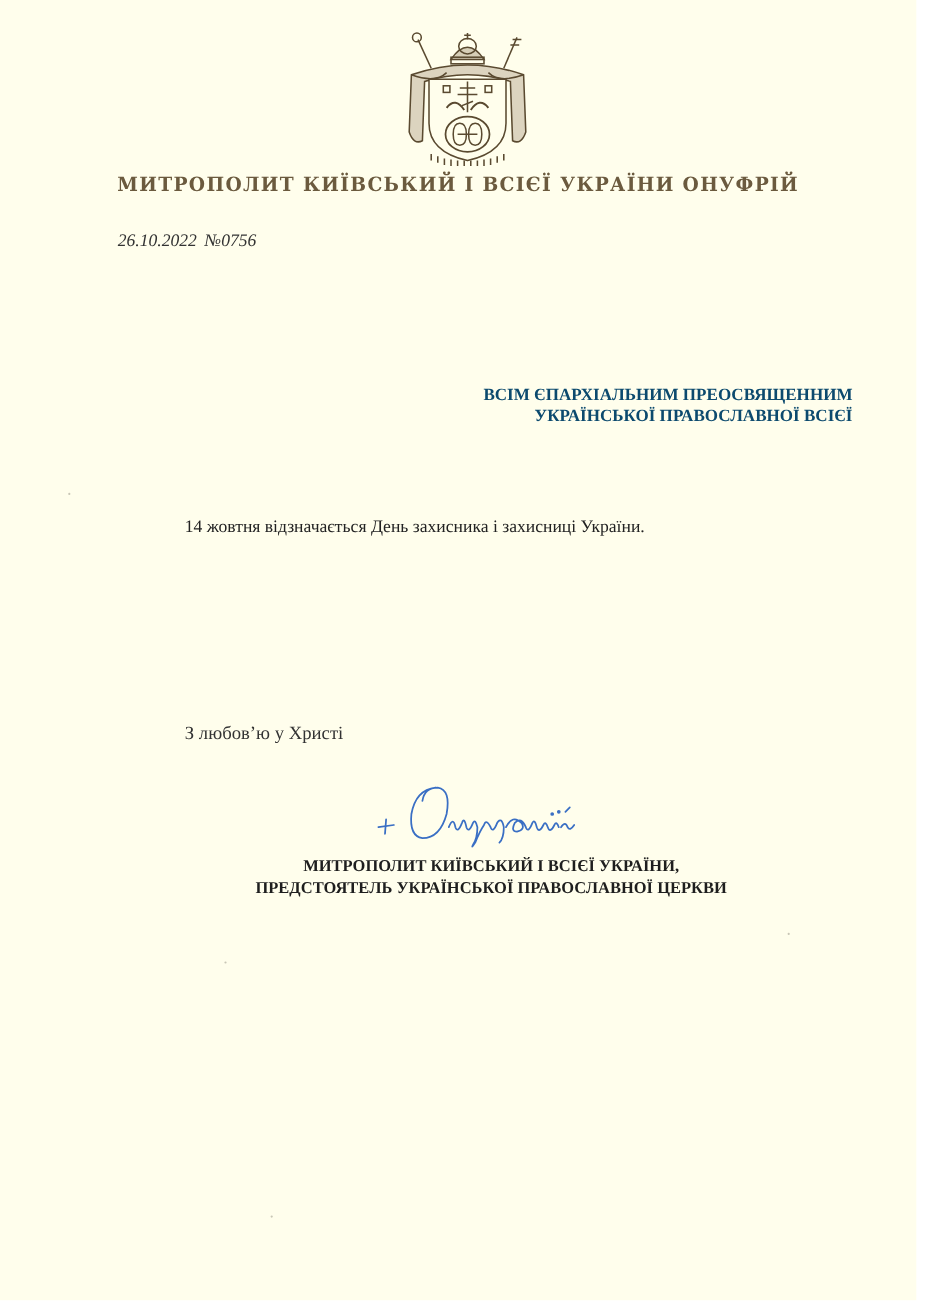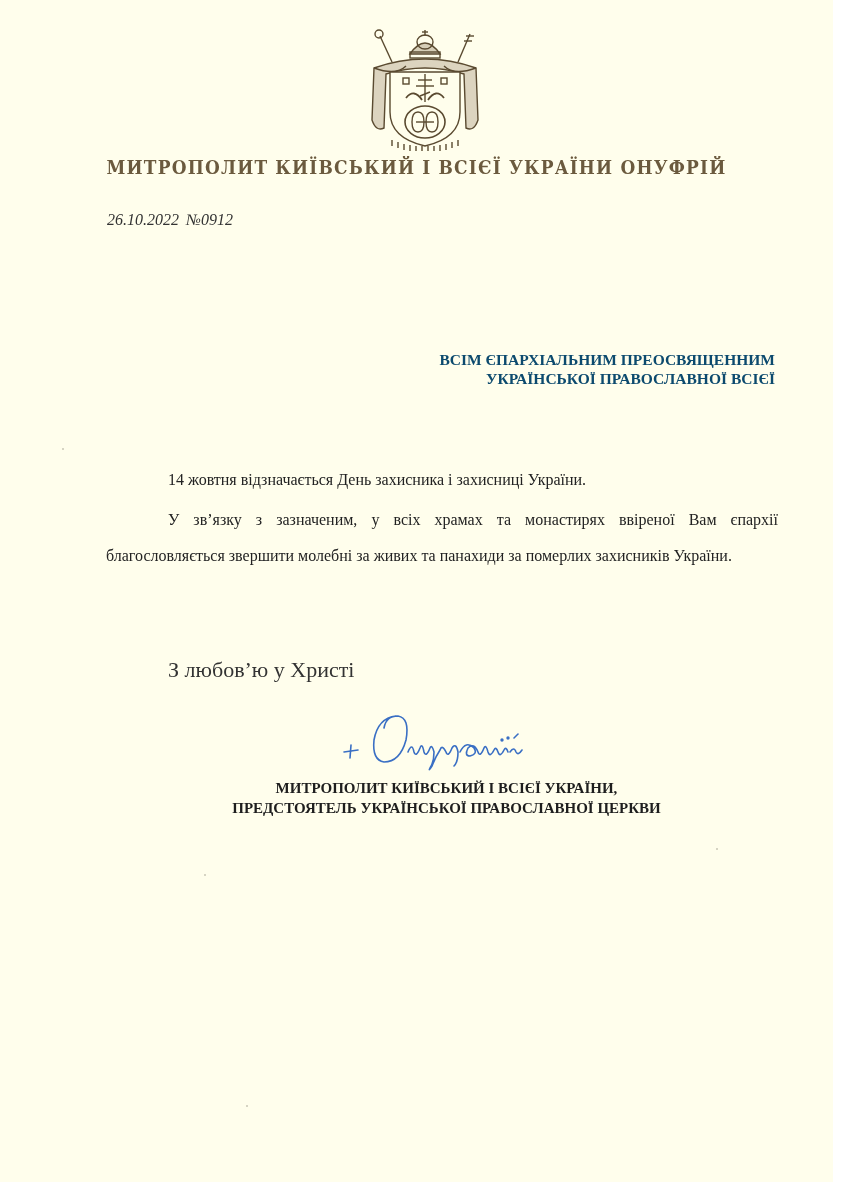--- a/index.html
+++ b/index.html
@@ -77,21 +77,21 @@
       text-align: justify;
       text-align-last: left;
     }
     .body-text p + p {
       margin-top: 4px;
     }
     .closing {
       position: absolute;
       left: 168px;
       top: 657px;
-      font-size: 22px;
+      font-size: 17px;
       color: #333;
     }
     .signature {
       position: absolute;
       left: 338px;
       top: 708px;
       width: 210px;
       height: 64px;
     }
     .signatory {
@@ -154,31 +154,30 @@
       <line x1="50" y1="94" x2="68" y2="94"></line>
 
       <path d="M26 112 l0 6 M32 114 l0 6 M38 116 l0 6 M44 117 l0 6 M50 118 l0 5 M56 118 l0 5 M62 118 l0 5 M68 118 l0 5 M74 117 l0 6 M80 116 l0 6 M86 114 l0 6 M92 112 l0 6"></path>
     </g>
   </svg>
 
   <div class="letterhead">МИТРОПОЛИТ КИЇВСЬКИЙ І ВСІЄЇ УКРАЇНИ ОНУФРІЙ</div>
 
   <div class="ref">
     <span>26.10.2022</span>
-    <span>№0912</span>
+    <span>№0756</span>
   </div>
 
   <div class="addressee">
     <div>ВСІМ ЄПАРХІАЛЬНИМ ПРЕОСВЯЩЕННИМ</div>
     <div>УКРАЇНСЬКОЇ ПРАВОСЛАВНОЇ ВСІЄЇ</div>
   </div>
 
   <div class="body-text">
     <p>14 жовтня відзначається День захисника і захисниці України.</p>
-    <p>У зв’язку з зазначеним, у всіх храмах та монастирях ввіреної Вам єпархії благословляється звершити молебні за живих та панахиди за померлих захисників України.</p>
   </div>
 
   <div class="closing">З любов’ю у Христі</div>
 
   <svg class="signature" viewBox="0 0 210 64">
     <g fill="none" stroke="#3a6fc4" stroke-width="1.6" stroke-linecap="round" stroke-linejoin="round">
 
       <line x1="6" y1="44" x2="20" y2="42"></line>
       <line x1="13" y1="37" x2="12" y2="50"></line>
 

